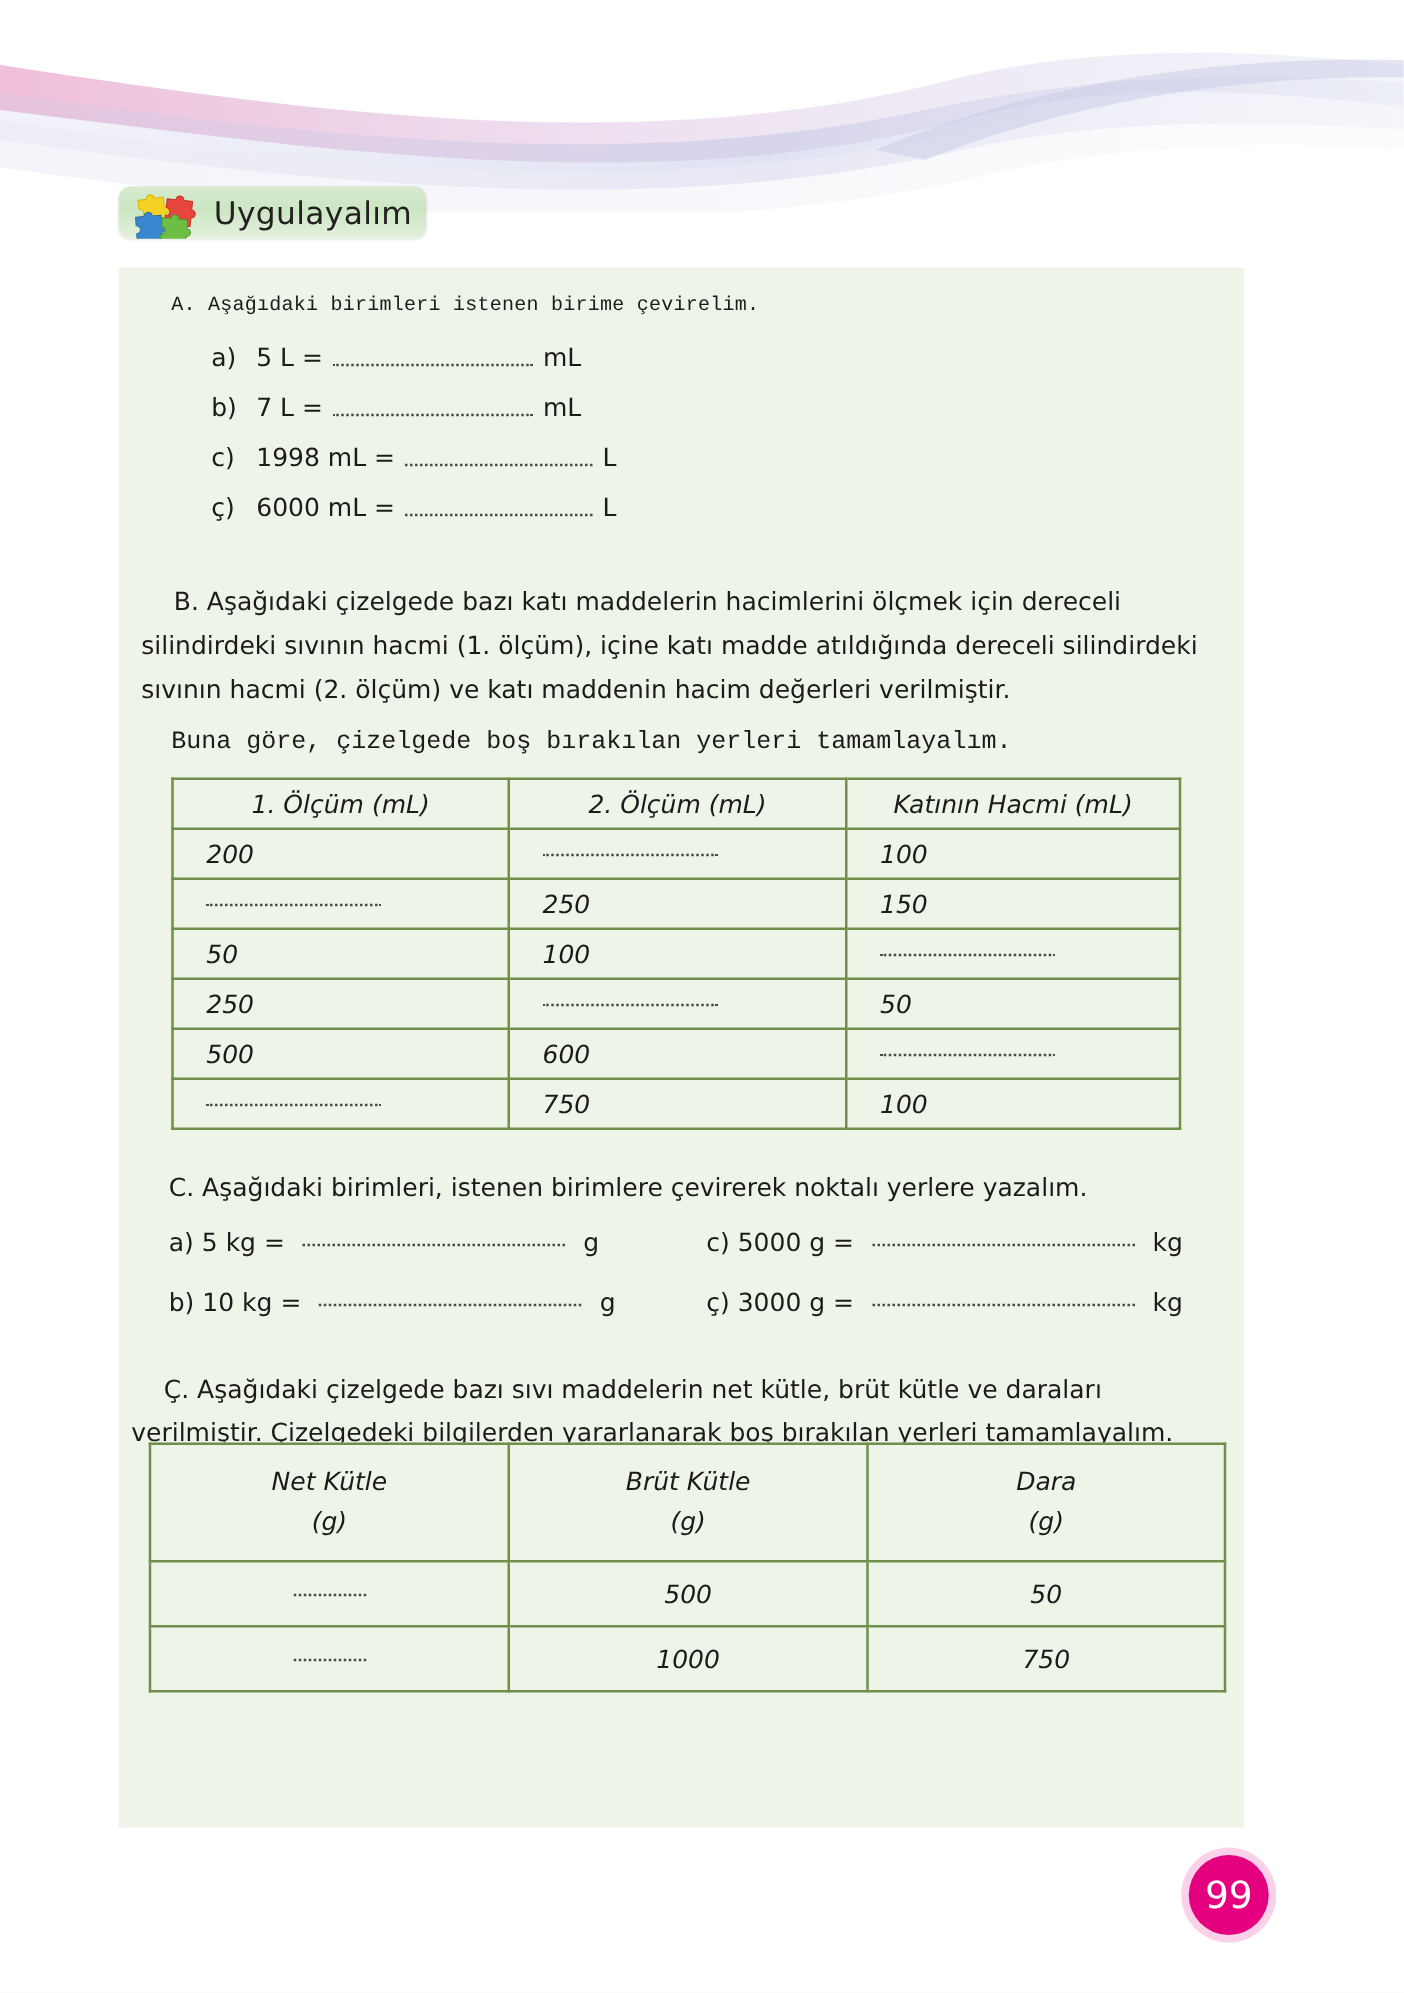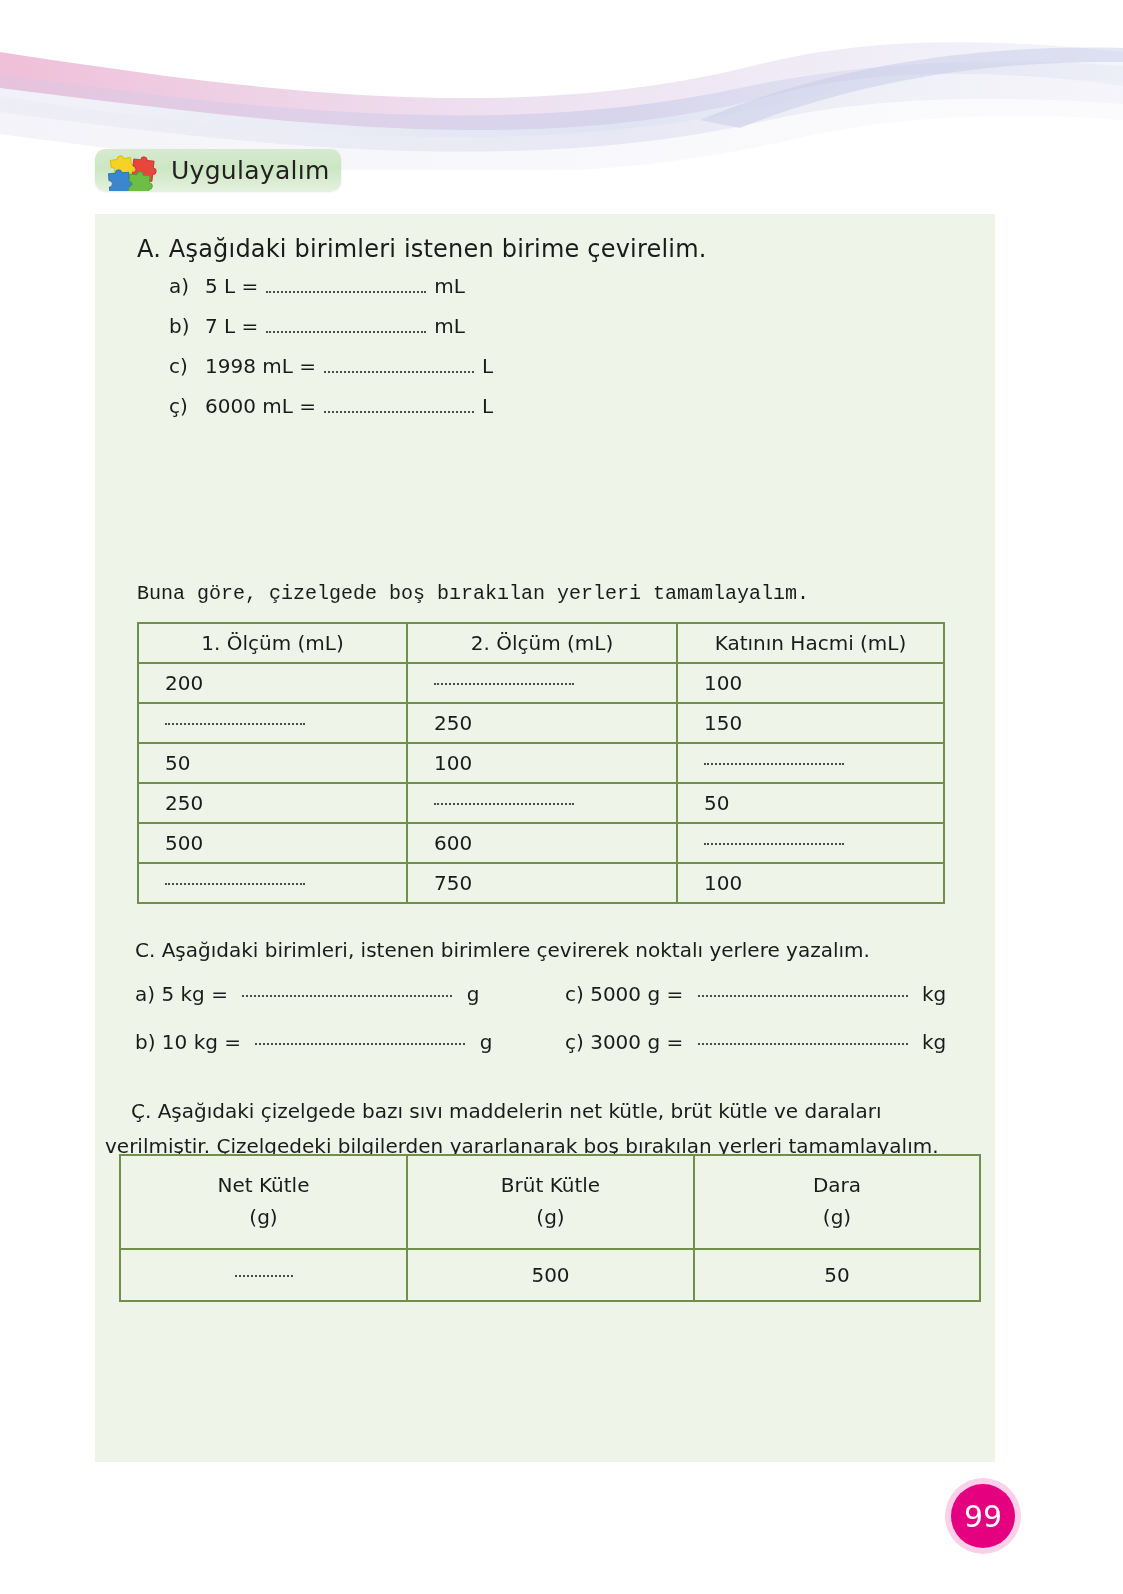--- a/index.html
+++ b/index.html
@@ -69,23 +69,24 @@
     font-family: "DejaVu Sans", sans-serif;
     color: #1b1b1b;
     font-weight: 400;
   }
 
   
   .secA-title {
     position: absolute;
     left: 42px;
     top: 21px;
-    font-size: 24px;
+    font-size: 16px;
     letter-spacing: .2px;
     white-space: nowrap;
+    font-family: Liberation Mono, monospace;
   }
   .secA-list {
     position: absolute;
     left: 74px;
     top: 60px;
     width: 520px;
   }
   .secA-item {
     display: flex;
     align-items: baseline;
@@ -134,20 +135,21 @@
   }
   table.grid th, table.grid td {
     border: 2px solid #6f8f4a;
     font-family: "DejaVu Sans", sans-serif;
     font-weight: 400;
     color: #1b1b1b;
     font-size: 20px;
     text-align: left;
     padding: 0 0 0 26px;
     background: #eef4e8;
+    font-style: italic;
   }
   table.grid th { text-align: center; padding-left: 0; }
 
   #table-volume { left: 42px; top: 408px; width: 806px; }
   #table-volume th { height: 38px; }
   #table-volume td { height: 38px; }
   #table-volume .c1 { width: 269px; }
   #table-volume .c2 { width: 270px; }
   #table-volume .c3 { width: 267px; }
 
@@ -298,20 +300,21 @@
       <span class="lhs">L</span>
     </div>
     <div class="secA-item">
       <span class="mk">ç)</span>
       <span class="lhs">6000 mL =</span>
       <span class="dotline dl-150"></span>
       <span class="lhs">L</span>
     </div>
   </div>
 
+  <div class="ht secB">B.  Aşağıdaki çizelgede bazı katı maddelerin hacimlerini ölçmek için dereceli silindirdeki sıvının hacmi (1. ölçüm), içine katı madde atıldığında dereceli silindirdeki sıvının hacmi (2. ölçüm) ve katı maddenin hacim değerleri verilmiştir.</div>
   <div class="ht secB-sub">Buna göre, çizelgede boş bırakılan yerleri tamamlayalım.</div>
 
   <table class="grid" id="table-volume">
     <colgroup>
         <col class="c1">
         <col class="c2">
         <col class="c3">
       </colgroup>
     <thead>
       <tr>
@@ -409,18 +412,23 @@
           <span class="hdr-l2">(g)</span>
         </th>
       </tr>
     </thead>
     <tbody>
       <tr>
         <td><span class="cell-dots-sm"></span></td>
         <td>500</td>
         <td>50</td>
       </tr>
+      <tr>
+        <td><span class="cell-dots-sm"></span></td>
+        <td>1000</td>
+        <td>750</td>
+      </tr>
     </tbody>
   </table>
 
 </div>
 
 <div class="pagenum">99</div>
 
 </body></html>

